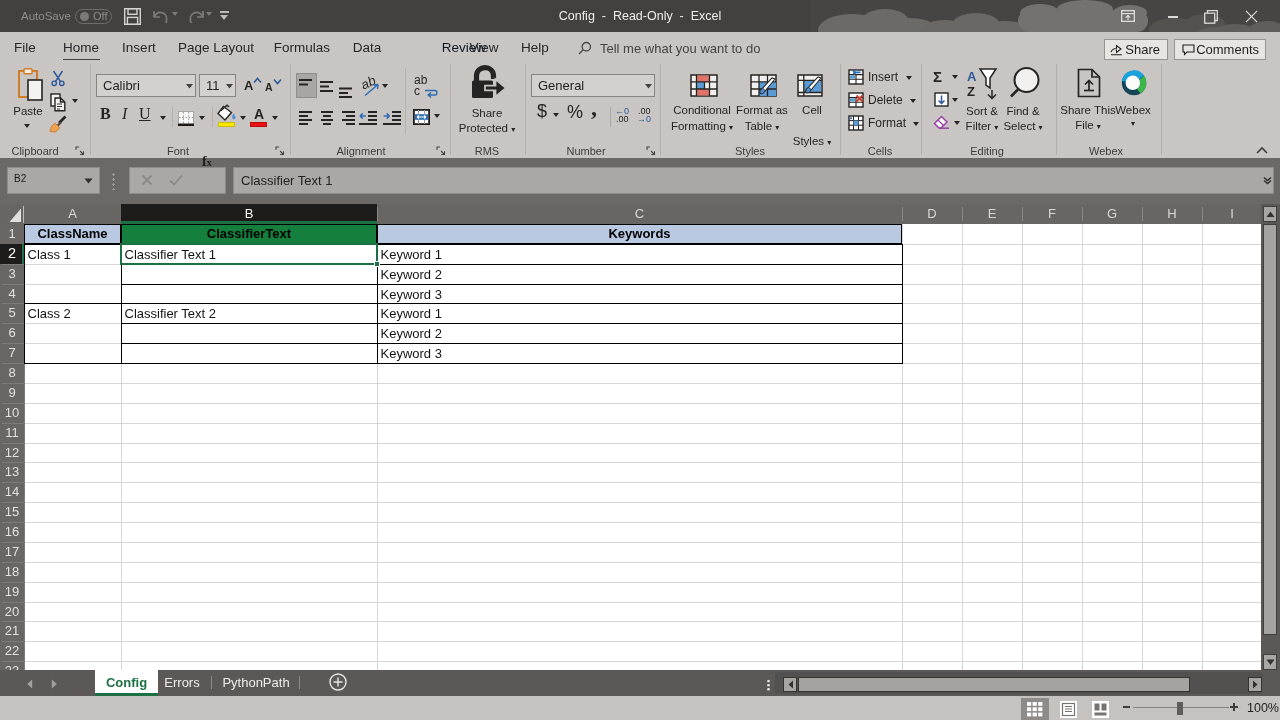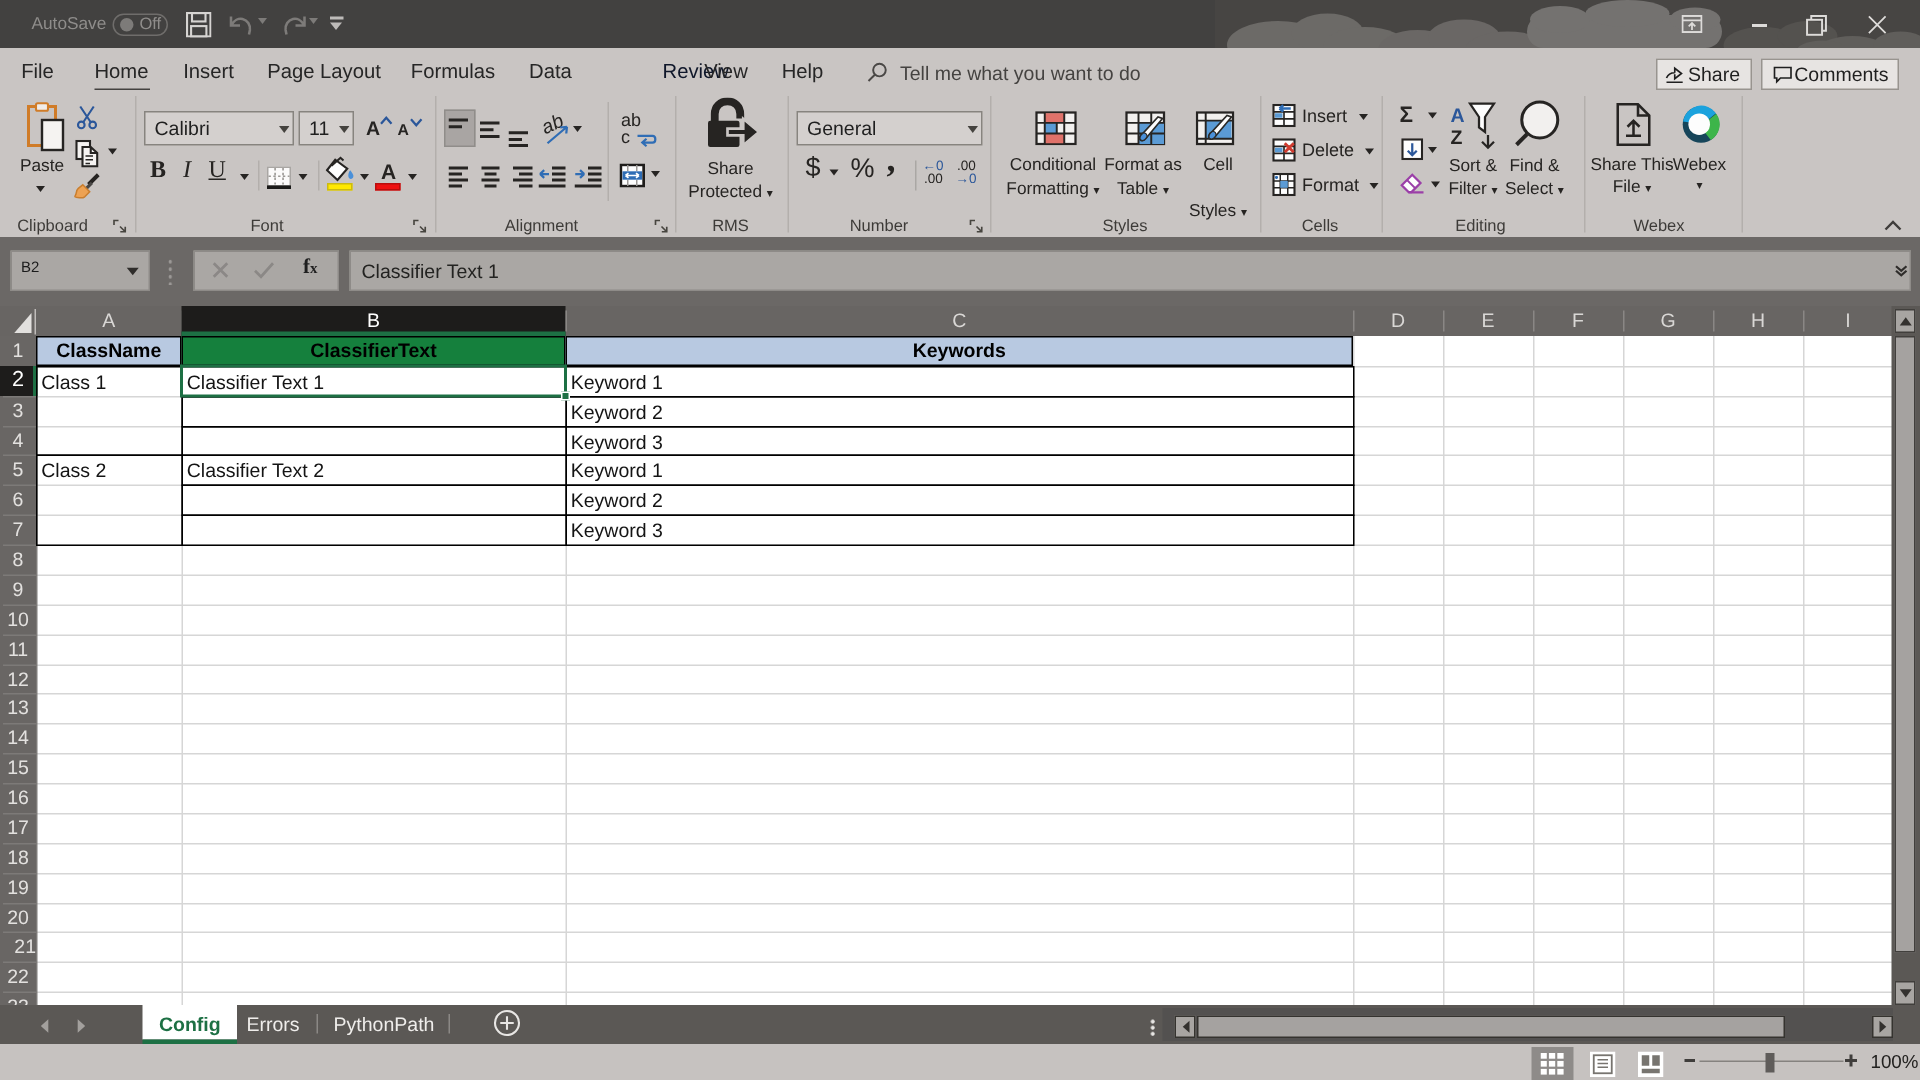--- a/index.html
+++ b/index.html
@@ -48,20 +48,21 @@
 <svg class="ab" style="left:152px;top:9px" width="18" height="15" viewBox="0 0 18 15">
 <path d="M2,2 L2,8 L8,8 M2.5,7.5 C4,4.5 7,3 9.7,3.6 C13,4.4 15,7.5 14.6,11 L14,14" fill="none" stroke="#7d7b79" stroke-width="1.7"></path>
 </svg>
 <div class="ab" style="left:172px;top:12px;width:0;height:0;border-left:3.5px solid transparent;border-right:3.5px solid transparent;border-top:4px solid #7d7b79;"></div>
 <svg class="ab" style="left:187px;top:9px" width="18" height="15" viewBox="0 0 18 15">
 <path d="M16,2 L16,8 L10,8 M15.5,7.5 C14,4.5 11,3 8.3,3.6 C5,4.4 3,7.5 3.4,11 L4,14" fill="none" stroke="#7d7b79" stroke-width="1.7"></path>
 </svg>
 <div class="ab" style="left:206px;top:12px;width:0;height:0;border-left:3.5px solid transparent;border-right:3.5px solid transparent;border-top:4px solid #7d7b79;"></div>
 <div class="ab" style="left:220px;top:11px;width:9px;height:1.6px;background:#bdbbb9;"></div>
 <div class="ab" style="left:220px;top:15px;width:0;height:0;border-left:4.5px solid transparent;border-right:4.5px solid transparent;border-top:5px solid #bdbbb9;"></div>
+<div class="ab" style="left:0;top:9px;width:1280px;text-align:center;color:#efedeb;font-size:12.5px;">Config&nbsp; - &nbsp;Read-Only&nbsp; - &nbsp;Excel</div>
 <svg class="ab" style="left:1121px;top:10px" width="14" height="12" viewBox="0 0 14 12">
 <rect x="0.65" y="0.65" width="12.7" height="10.7" fill="none" stroke="#dddbd9" stroke-width="1.3"></rect>
 <path d="M1,3.6 L13,3.6" stroke="#dddbd9" stroke-width="1.2"></path>
 <path d="M7,10 L7,5.8 M4.8,7.6 L7,5.4 L9.2,7.6" fill="none" stroke="#dddbd9" stroke-width="1.2"></path>
 </svg>
 <div class="ab" style="left:1168px;top:16px;width:10px;height:1.7px;background:#dddbd9;"></div>
 <svg class="ab" style="left:1204px;top:10px" width="14" height="14" viewBox="0 0 14 14">
 <rect x="0.7" y="3.2" width="10" height="10" fill="none" stroke="#dddbd9" stroke-width="1.3"></rect>
 <path d="M3.5,3 L3.5,0.7 L13.3,0.7 L13.3,10.5 L11,10.5" fill="none" stroke="#dddbd9" stroke-width="1.3"></path>
 </svg>
@@ -377,21 +378,21 @@
     <path d="M0.5,0.5 L8.5,0.5 L4.5,5.5 Z" fill="#2f2d2b"></path>
   </svg>
 <div class="ab" style="left:112px;top:172px;width:3px;height:18px;background-image:radial-gradient(circle,#9b9896 1px,transparent 1.3px);background-size:3px 5px;"></div>
 <div class="ab" style="left:129px;top:167px;width:97px;height:27px;background:#aaa7a4;border:1px solid #8e8b88;"></div>
 <svg class="ab" style="left:141px;top:174px" width="12" height="12" viewBox="0 0 12 12">
     <path d="M1.5,1.5 L10.5,10.5 M10.5,1.5 L1.5,10.5" stroke="#8b8886" stroke-width="1.8" fill="none"></path>
   </svg>
 <svg class="ab" style="left:169px;top:174px" width="14" height="12" viewBox="0 0 14 12">
     <path d="M1,6.5 L5,10.5 L13,1.5" stroke="#8b8886" stroke-width="1.8" fill="none"></path>
   </svg>
-<div class="ab" style="left:202px;top:171px;color:#1f1f1f;font-size:14px;font-weight:bold;font-family:'Liberation Serif',serif;">f<span style="font-size:10px;">x</span></div>
+<div class="ab" style="left:202px;top:154px;color:#1f1f1f;font-size:14px;font-weight:bold;font-family:'Liberation Serif',serif;">f<span style="font-size:10px;">x</span></div>
 <div class="ab" style="left:233px;top:167px;width:1041px;height:27px;background:#aaa7a4;border:1px solid #8e8b88;"></div>
 <div class="ab" style="left:241px;top:173px;color:#232321;font-size:13px;">Classifier Text 1</div>
 <svg class="ab" style="left:1263px;top:176px" width="9" height="9" viewBox="0 0 9 9">
     <path d="M1,1.5 L4.5,4.5 L8,1.5 M1,4.5 L4.5,7.5 L8,4.5" fill="none" stroke="#2f2d2b" stroke-width="1.5"></path>
   </svg>
 <div class="ab" style="left:0;top:204px;width:1280px;height:20px;background:#686563;"></div>
 <svg class="ab" style="left:8px;top:208px" width="14" height="15" viewBox="0 0 14 15">
     <path d="M13,0.6 L13,14 L1.5,14 Z" fill="#e2e0de"></path>
   </svg>
 <div class="ab" style="left:22.8px;top:206px;width:1px;height:17px;background:#bfbcba;"></div>
@@ -480,21 +481,21 @@
 <div class="ab" style="left:0;top:522.05px;width:24px;height:19.870000000000005px;background:transparent;color:#e3e1df;font-size:13px;text-align:center;line-height:19.87px;overflow:hidden;">16</div>
 <div class="ab" style="left:2px;top:541.92px;width:22px;height:1px;background:#7d7a78;"></div>
 <div class="ab" style="left:0;top:541.92px;width:24px;height:19.870000000000005px;background:transparent;color:#e3e1df;font-size:13px;text-align:center;line-height:19.87px;overflow:hidden;">17</div>
 <div class="ab" style="left:2px;top:561.79px;width:22px;height:1px;background:#7d7a78;"></div>
 <div class="ab" style="left:0;top:561.79px;width:24px;height:19.870000000000005px;background:transparent;color:#e3e1df;font-size:13px;text-align:center;line-height:19.87px;overflow:hidden;">18</div>
 <div class="ab" style="left:2px;top:581.66px;width:22px;height:1px;background:#7d7a78;"></div>
 <div class="ab" style="left:0;top:581.66px;width:24px;height:19.870000000000005px;background:transparent;color:#e3e1df;font-size:13px;text-align:center;line-height:19.87px;overflow:hidden;">19</div>
 <div class="ab" style="left:2px;top:601.53px;width:22px;height:1px;background:#7d7a78;"></div>
 <div class="ab" style="left:0;top:601.53px;width:24px;height:19.870000000000005px;background:transparent;color:#e3e1df;font-size:13px;text-align:center;line-height:19.87px;overflow:hidden;">20</div>
 <div class="ab" style="left:2px;top:621.4px;width:22px;height:1px;background:#7d7a78;"></div>
-<div class="ab" style="left:0;top:621.4px;width:24px;height:19.870000000000005px;background:transparent;color:#e3e1df;font-size:13px;text-align:right;line-height:19.87px;overflow:hidden;">21</div>
+<div class="ab" style="left:0;top:621.4px;width:24px;height:19.870000000000005px;background:transparent;color:#e3e1df;font-size:13px;text-align:center;line-height:19.87px;overflow:hidden;">21</div>
 <div class="ab" style="left:2px;top:641.27px;width:22px;height:1px;background:#7d7a78;"></div>
 <div class="ab" style="left:0;top:641.27px;width:24px;height:19.870000000000005px;background:transparent;color:#e3e1df;font-size:13px;text-align:center;line-height:19.87px;overflow:hidden;">22</div>
 <div class="ab" style="left:2px;top:661.14px;width:22px;height:1px;background:#7d7a78;"></div>
 <div class="ab" style="left:0;top:661.14px;width:24px;height:8.860000000000014px;background:transparent;color:#e3e1df;font-size:13px;text-align:center;line-height:19.87px;overflow:hidden;">23</div>
 <div class="ab" style="left:2px;top:670px;width:22px;height:1px;background:#7d7a78;"></div>
 <div class="ab" style="left:24px;top:224px;width:1px;height:446px;background:#7d7a78;"></div>
 <div class="ab" style="left:22px;top:243.87px;width:2.5px;height:19.87px;background:#1d7044;"></div>
 <div class="ab" style="left:24px;top:224.0px;width:97px;height:19.87px;background:#b8c9e1;border:1px solid #000;color:#000;font-weight:bold;font-size:13px;text-align:center;line-height:18px;">ClassName</div>
 <div class="ab" style="left:121px;top:224.0px;width:256px;height:19.87px;background:#15803d;border:1px solid #000;color:#000;font-weight:bold;font-size:13px;text-align:center;line-height:18px;">ClassifierText</div>
 <div class="ab" style="left:377px;top:224.0px;width:525px;height:19.87px;background:#b8c9e1;border:1px solid #000;color:#000;font-weight:bold;font-size:13px;text-align:center;line-height:18px;">Keywords</div>

